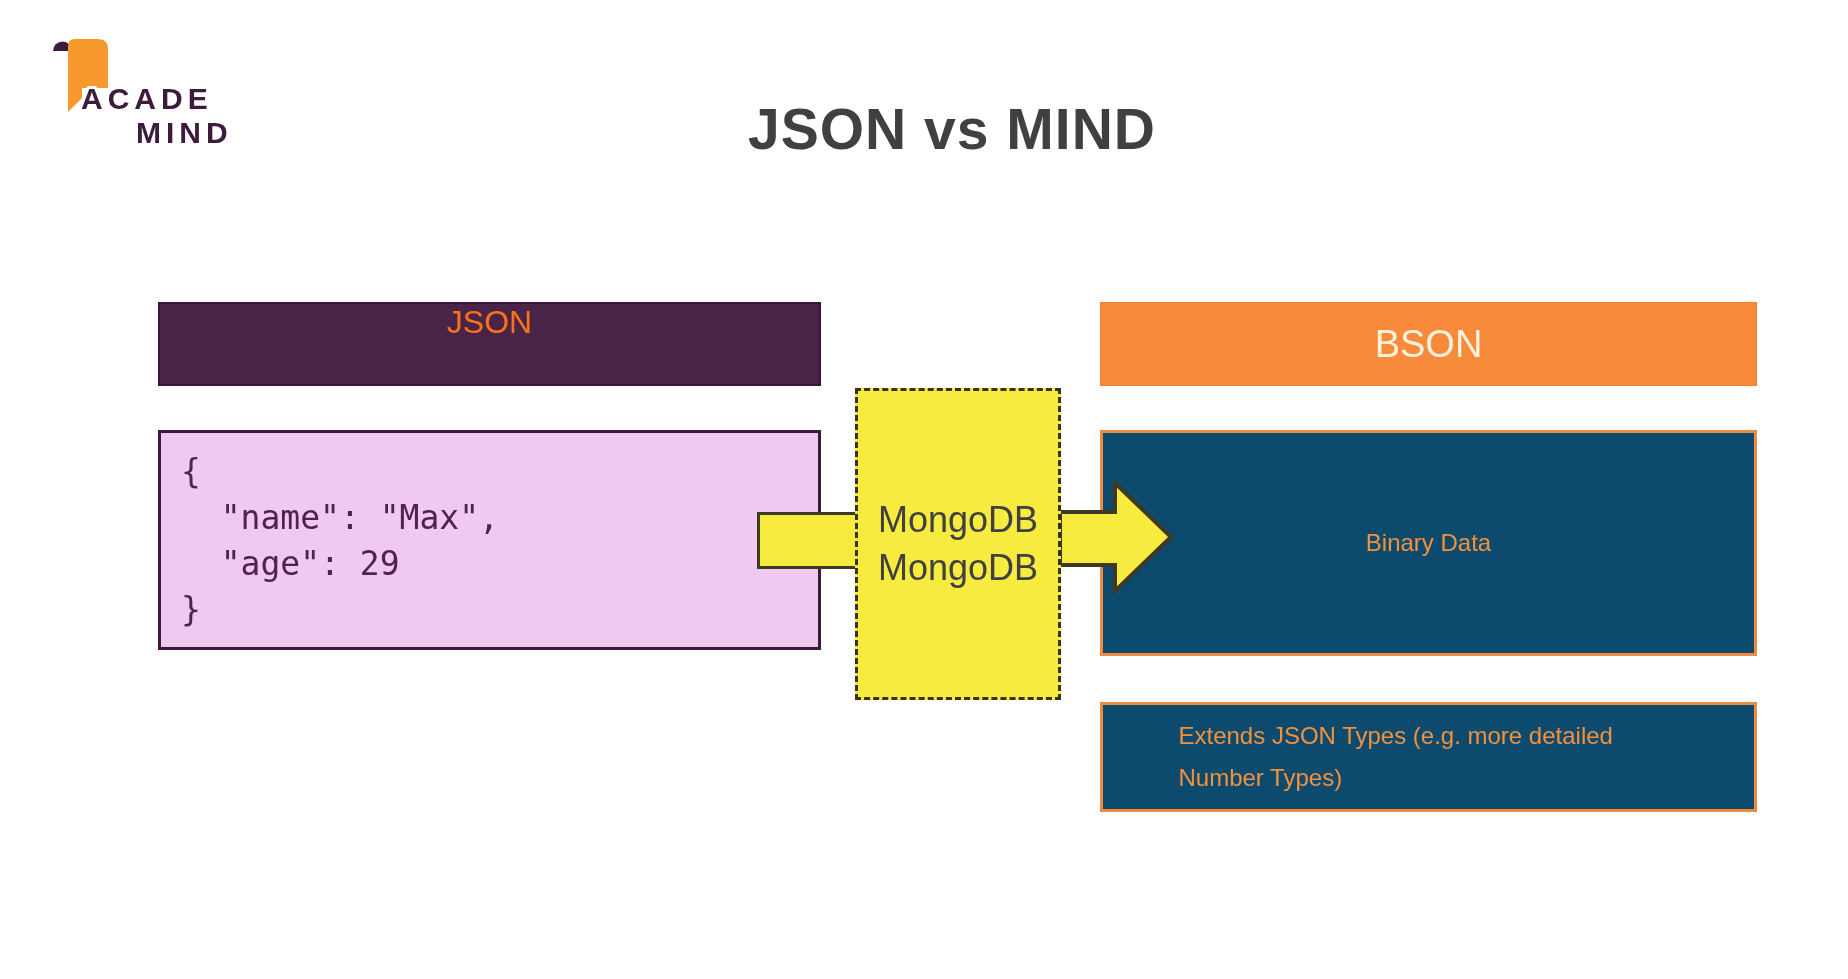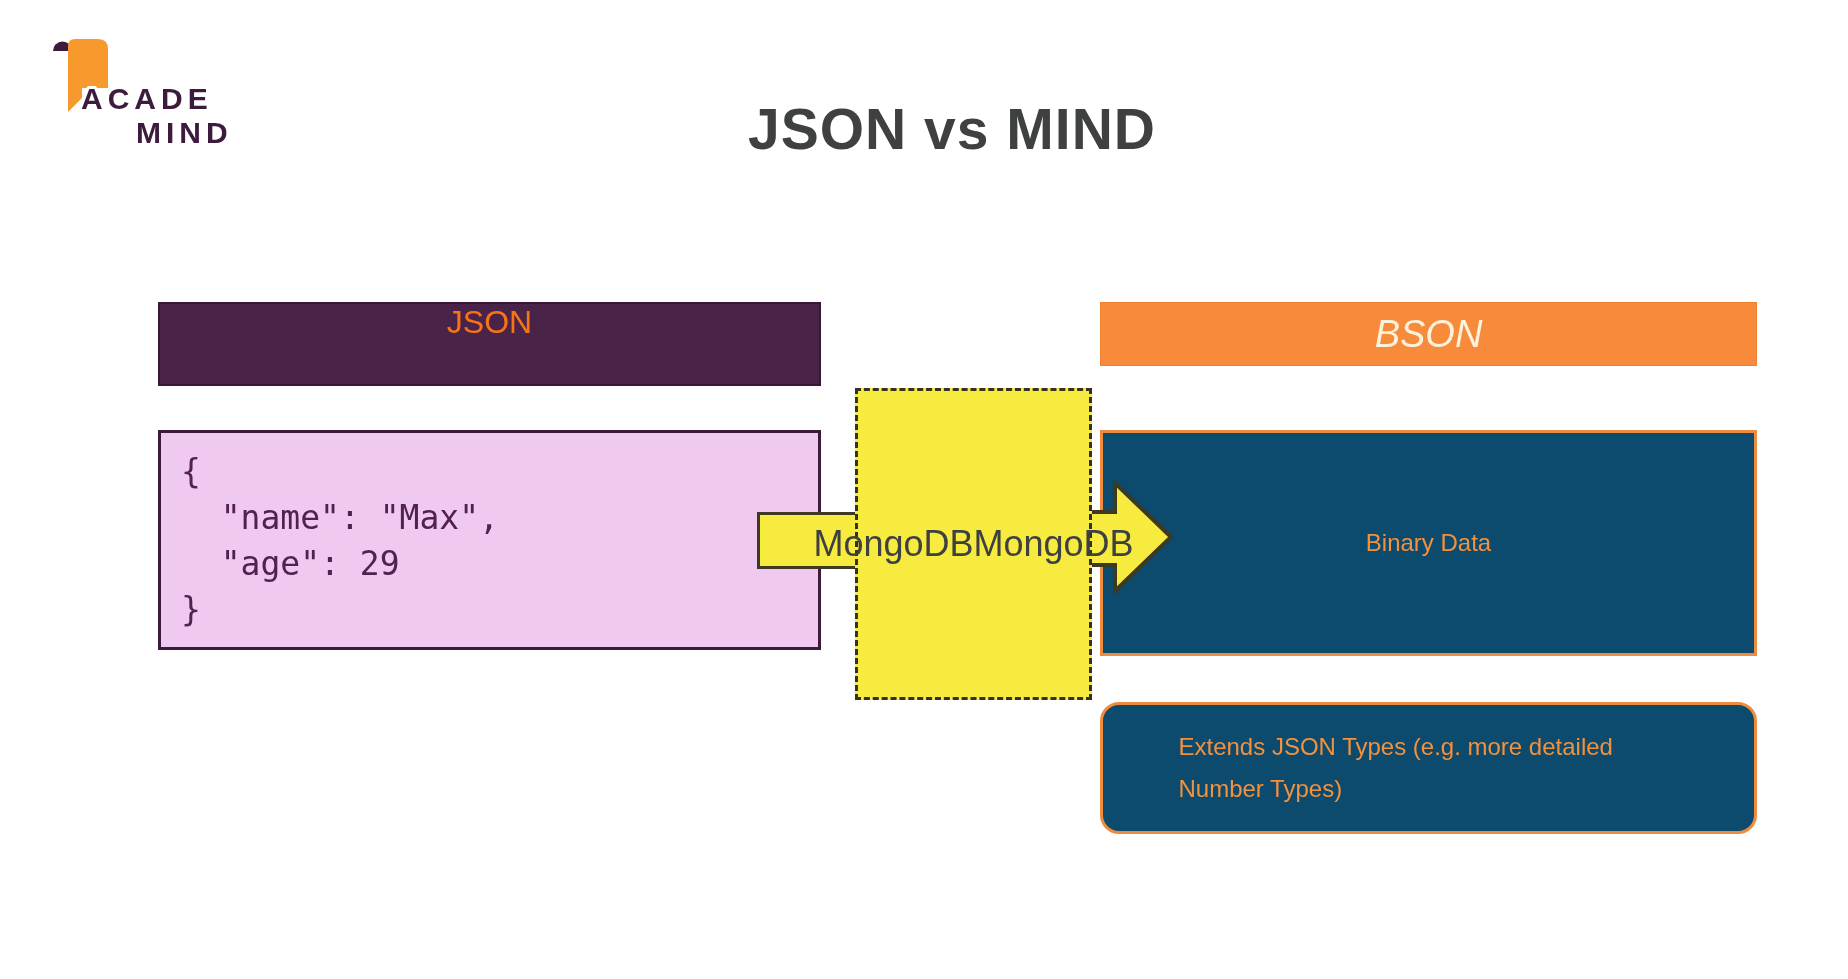--- a/index.html
+++ b/index.html
@@ -42,43 +42,43 @@
     color:#512151;
   }
 
   
   .arrow-left{
     left:757px;top:512px;width:101px;height:57px;
     background:#f8eb3f;border:3px solid #3e3a22;
     z-index:2;
   }
   .drivers-box{
-    left:855px;top:388px;width:237px;height:312px;
+    left:855px;top:388px;width:206px;height:312px;
     background:#f8eb3f;border:3px dashed #33331f;
     z-index:3;
-    display:flex;flex-direction:row;align-items:center;justify-content:center;
+    display:flex;flex-direction:column;align-items:center;justify-content:center;
     color:#3f4040;font-size:36px;line-height:48px;text-align:center;
   }
   .arrow-right{left:1060px;top:481px;width:116px;height:114px;z-index:2;}
 
   
   .bson-header{
-    left:1100px;top:302px;width:657px;height:64px;
+    left:1100px;top:302px;width:657px;height:84px;
     background:#f78b3b;border:1px solid #ef822f;
     display:flex;align-items:center;justify-content:center;
-    color:#fbf2db;font-size:38px;font-weight:400;font-style:italic;
+    color:#fbf2db;font-size:38px;font-weight:400;
   }
   .feature-box{
     left:1100px;width:657px;
     background:#0c4a6e;border:3px solid #ee8b3e;
     display:flex;align-items:center;justify-content:center;
     color:#f4913d;font-size:24px;line-height:42px;text-align:left;
   }
   .feature-binary{top:430px;height:226px;}
-  .feature-extends{top:702px;height:132px;border-radius:19px;}
+  .feature-extends{top:702px;height:110px;}
   .feature-extends .feature-label{max-width:500px;}
   .feature-efficient{top:826px;height:117px;}
 </style>
 </head>
 <body>
 
 <div class="canvas">
 
   <svg class="abs logo" viewBox="0 0 210 132">
     <path d="M 8 25 A 9.5 9.5 0 0 1 27 25 Z" fill="#3d1b3d"></path>

